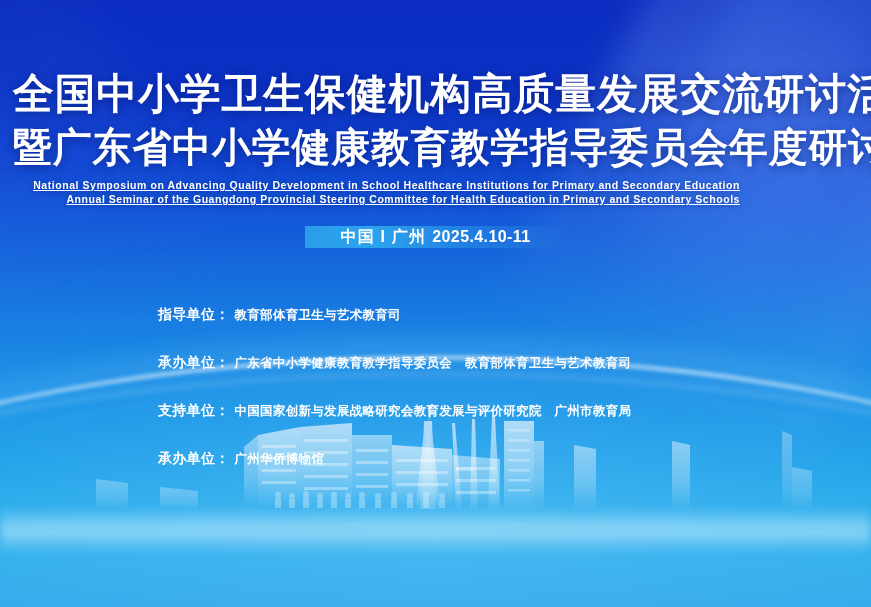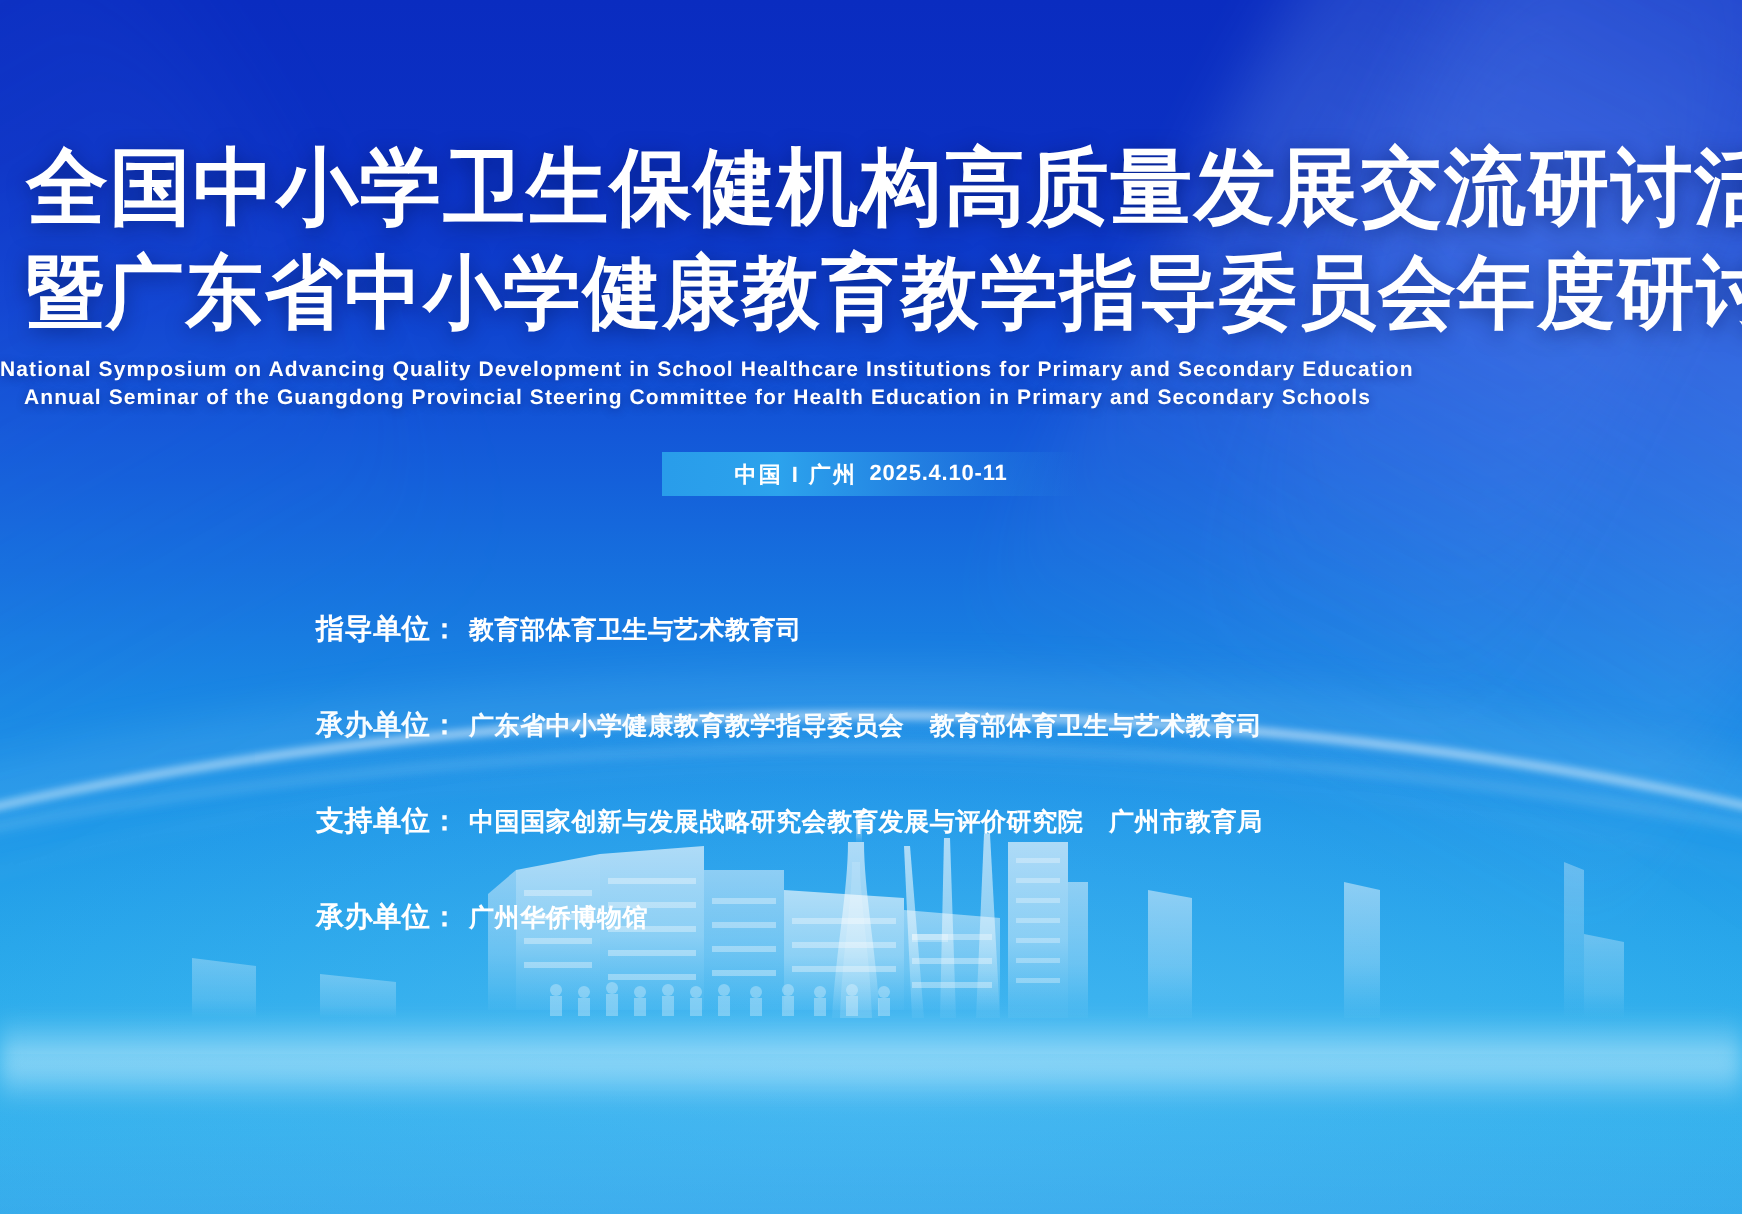--- a/index.html
+++ b/index.html
@@ -93,44 +93,45 @@
     font-weight:700;
     letter-spacing:1px;
     white-space:nowrap;
     text-shadow:0 2px 10px rgba(2,20,90,.55);
     transform:scaleX(.97);
   }
   .title-1{font-size:42px;line-height:52px;}
   .title-2{font-size:40px;line-height:50px;margin-top:2px;}
 
   .subtitle{
-    position:absolute;left:0;width:740px;text-align:left;
+    position:absolute;left:0;width:740px;text-align:right;
     color:#ffffff;font-weight:700;
     font-family:"Liberation Sans","DejaVu Sans",sans-serif;
     letter-spacing:.55px;white-space:nowrap;
     text-shadow:0 1px 5px rgba(2,20,90,.45);
     font-size:10.5px;
+    text-decoration:underline;
   }
   .sub-1{top:179px;}
-  .sub-2{top:193px;padding-left:12px;}
+  .sub-2{top:193px;}
 
   
   .badge-wrap{
     position:absolute;top:226px;left:0;width:871px;
     display:flex;justify-content:center;
   }
   .badge{
     display:flex;align-items:center;gap:6px;
     height:22px;padding:0 36px;
     background:linear-gradient(90deg,
        rgba(42,160,235,.95) 0%,
        rgba(46,168,238,.92) 28%,
        rgba(40,140,228,.70) 62%,
        rgba(28,96,210,.05) 100%);
-    color:#ffffff;font-weight:700;font-size:11px;
+    color:#ffffff;font-weight:700;font-size:16px;
     letter-spacing:.6px;white-space:nowrap;
   }
   .badge .loc{letter-spacing:1.2px;}
   .badge .date{letter-spacing:.4px;}
 
   
   .orgs{
     position:absolute;top:288px;left:158px;width:700px;
   }
   .org-row{

